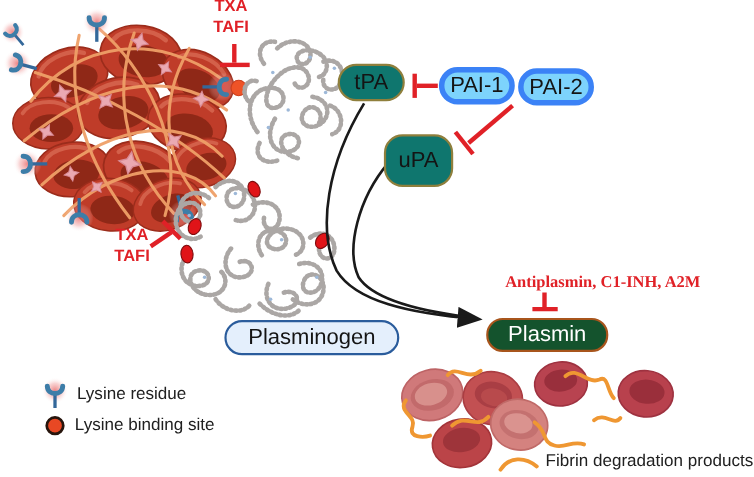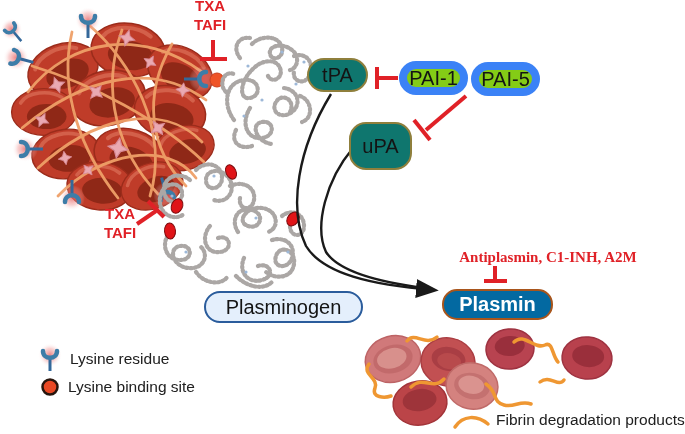--- a/index.html
+++ b/index.html
@@ -2,23 +2,23 @@
 <html><head>
 <meta charset="utf-8">
 <style>
   html,body{margin:0;padding:0;background:#fff;}
   .stage{position:relative;width:685px;height:434px;background:#ffffff;overflow:hidden;
          font-family:"Liberation Sans",sans-serif;}
   .stage svg.art{position:absolute;left:0;top:0;}
   .pill{position:absolute;display:flex;align-items:center;justify-content:center;
         font-size:20px;color:#141414;border-style:solid;box-sizing:border-box;background:#fff;}
   .pill-act{background:#0f766e;border:2px solid #8f7f3c;border-radius:17px;}
-  .pill-pai{background:#84cc16;border:8px solid #3b82f6;border-radius:17px;}
+  .pill-pai{background:#7dd3fc;border:5px solid #3b82f6;border-radius:17px;}
   .pill-plg{background:#e4effc;border:2.5px solid #2a5c9c;border-radius:16px;}
-  .pill-pls{background:#0369a1;border:2.5px solid #a8551c;border-radius:15px;color:#ffffff;font-weight:bold;}
+  .pill-pls{background:#14532d;border:2.5px solid #a8551c;border-radius:15px;color:#ffffff;}
   .red-label{position:absolute;color:#e02127;font-weight:bold;text-align:center;
              font-size:15px;line-height:18.5px;white-space:pre;}
   .caption{position:absolute;color:#202020;font-size:15.5px;}
   .legend-row{position:absolute;display:flex;align-items:center;color:#202020;font-size:15.5px;}
 </style>
 </head>
 <body>
 
 <div class="stage">
 
@@ -218,21 +218,21 @@
 <div class="red-label" style="left:184px;top:-3px;width:52px;"><span>TXA</span><br><span>TAFI</span></div>
 
 <div class="red-label" style="left:94px;top:205px;width:52px;"><span>TXA</span><br><span>TAFI</span></div>
 
 <div class="red-label" style="left:446px;top:248px;width:204px;font-family:Liberation Serif, serif;">Antiplasmin, C1-INH, A2M</div>
 
 <div class="pill pill-act" style="left:307px;top:58px;width:61px;height:34px;">tPA</div>
 
 <div class="pill pill-pai" style="left:399px;top:61px;width:69px;height:34px;">PAI-1</div>
 
-<div class="pill pill-pai" style="left:471px;top:62px;width:69px;height:34px;">PAI-5</div>
+<div class="pill pill-pai" style="left:471px;top:62px;width:69px;height:34px;">PAI-2</div>
 
 <div class="pill pill-act" style="left:349px;top:122px;width:63px;height:48px;">uPA</div>
 
 <div class="pill pill-plg" style="left:204px;top:291px;width:159px;height:32px;">Plasminogen</div>
 
 <div class="pill pill-pls" style="left:442px;top:289px;width:111px;height:31px;">Plasmin</div>
 
 <div class="legend-row" style="left:34px;top:343px;">
   <svg width="32" height="32" viewBox="0 0 32 32">
     <circle cx="16" cy="12" r="12" fill="url(#glow)"></circle>

